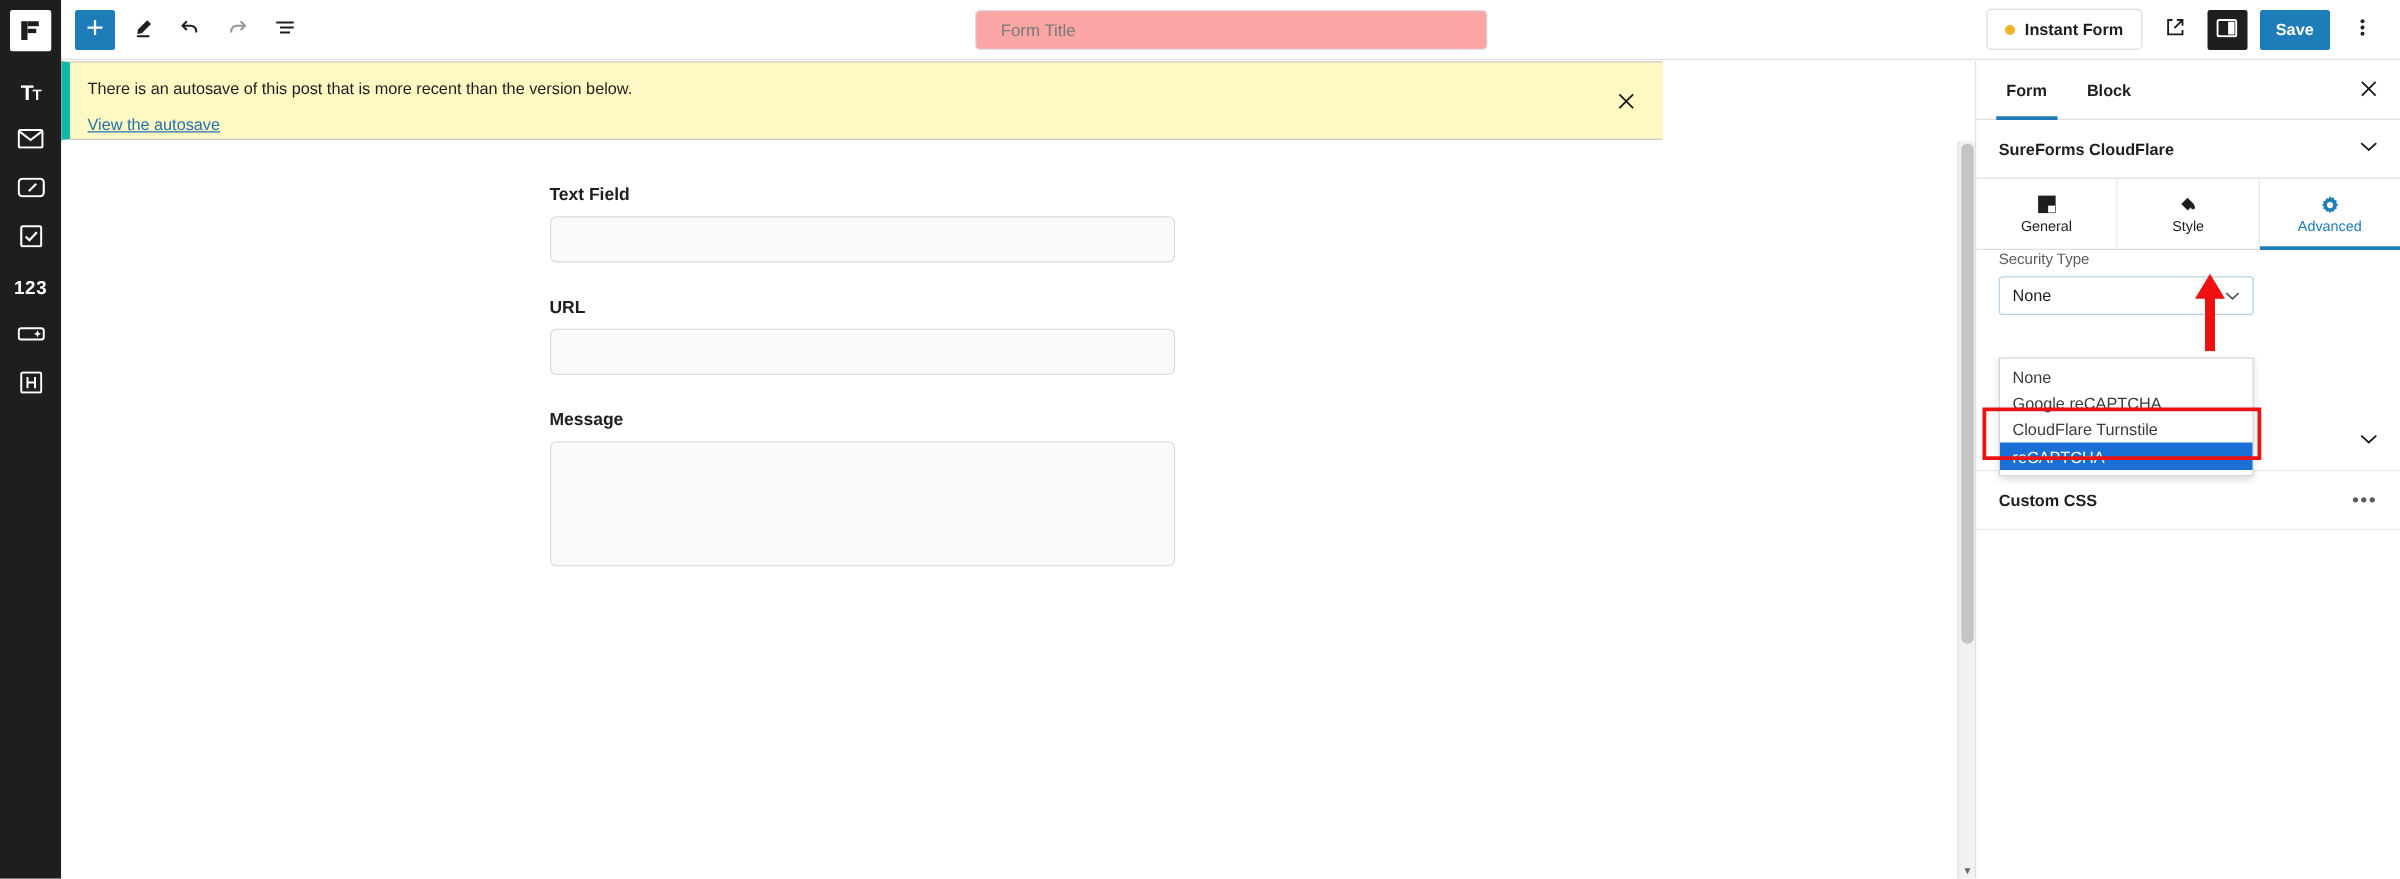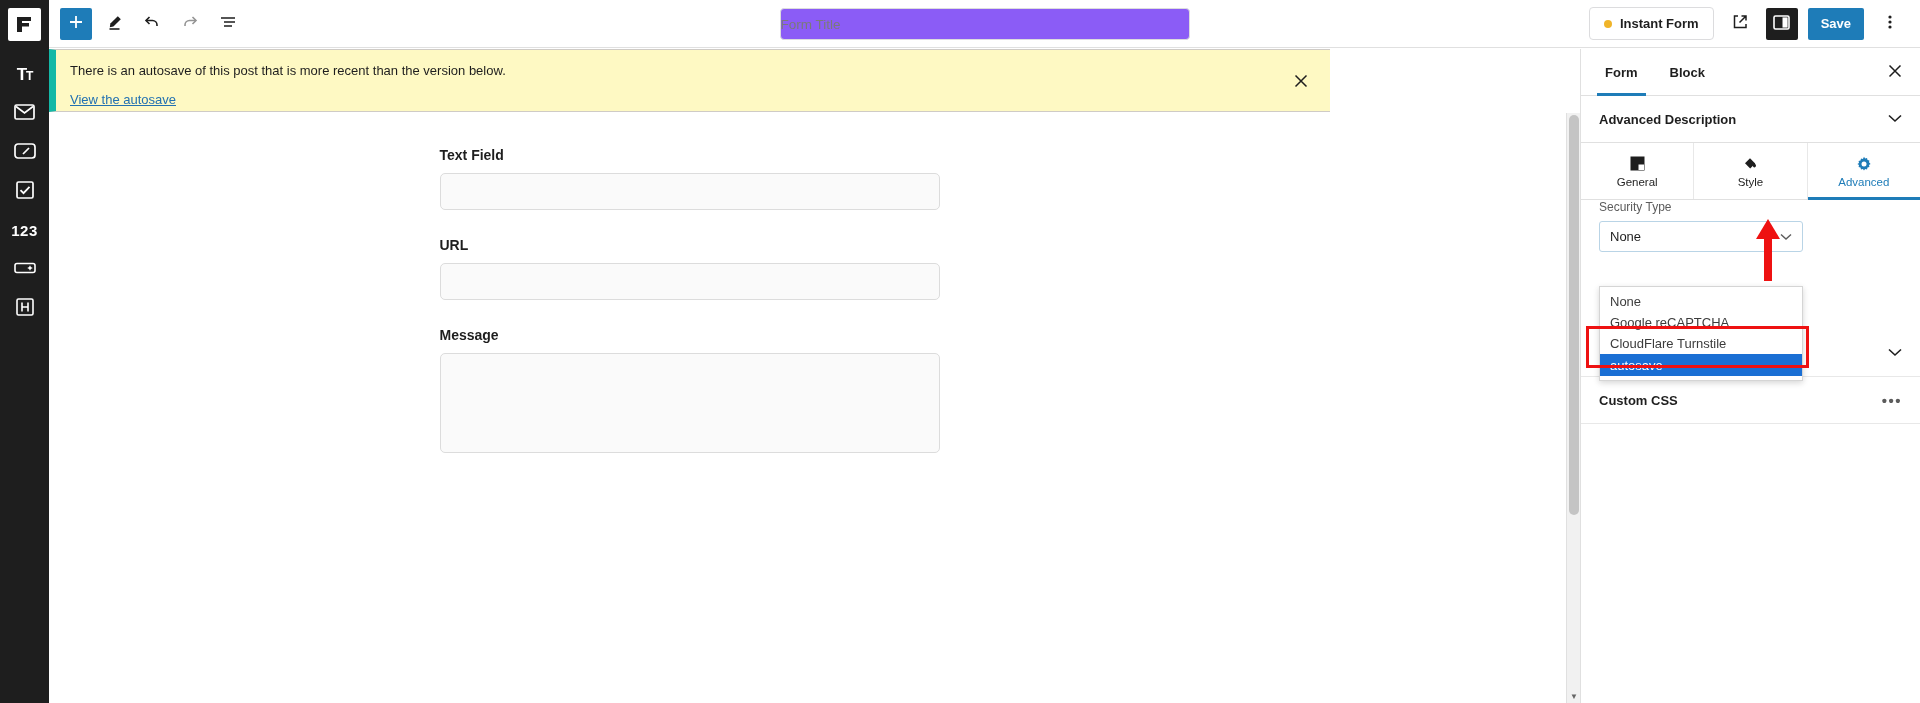--- a/index.html
+++ b/index.html
@@ -51,22 +51,22 @@
   .tb-btn.disabled { color: #949494; }
 
   .title-wrap {
     position: absolute; left: 0; right: 0; top: 8px;
     display: flex; justify-content: center; pointer-events: none;
   }
   .title-input {
     pointer-events: auto;
     width: 410px; height: 32px;
     border: 1px solid #dcdcde; border-radius: 4px;
-    background: #8b5cf6;
-    padding: 0 0; font-size: 13.5px; color: #1e1e1e;
+    background: #fca5a5;
+    padding: 0 20px; font-size: 13.5px; color: #1e1e1e;
     font-family: "Liberation Sans", sans-serif;
   }
   .title-input::placeholder { color: #7a7a7a; }
 
   .tb-right {
     margin-left: auto; display: flex; align-items: center;
     gap: 10px; padding-right: 14px;
   }
   .instant-form {
     height: 33px; display: flex; align-items: center; gap: 8px;
@@ -452,21 +452,21 @@
         <div class="sb-close">
           <span>
             <svg width="16" height="16" viewBox="0 0 16 16">
               <path d="M2.5 2.5L13.5 13.5M13.5 2.5L2.5 13.5" stroke="#1e1e1e" stroke-width="1.5"></path>
             </svg>
           </span>
         </div>
       </div>
 
       <div class="sb-panel-head">
-        <span>Advanced Description</span>
+        <span>SureForms CloudFlare</span>
         <span class="chev">
           <svg width="14" height="9" viewBox="0 0 14 9" fill="none">
               <path d="M1 1.5L7 7L13 1.5" stroke="#1e1e1e" stroke-width="1.6" fill="none"></path>
             </svg>
         </span>
       </div>
 
       <div class="seg-tabs">
         <div class="seg">
           <span class="seg-ico">
@@ -514,21 +514,21 @@
         <div class="dd-item">
           <span>None</span>
         </div>
         <div class="dd-item">
           <span>Google reCAPTCHA</span>
         </div>
         <div class="dd-item">
           <span>CloudFlare Turnstile</span>
         </div>
         <div class="dd-item selected">
-          <span>autosave</span>
+          <span>reCAPTCHA</span>
         </div>
       </div>
 
       <div class="arrow-anno">
         <svg width="26" height="62" viewBox="0 0 26 62">
           <rect x="9" y="16" width="8" height="46" fill="#ee1111"></rect>
           <path d="M13 0L25 20H1z" fill="#ee1111"></path>
         </svg>
       </div>
 

